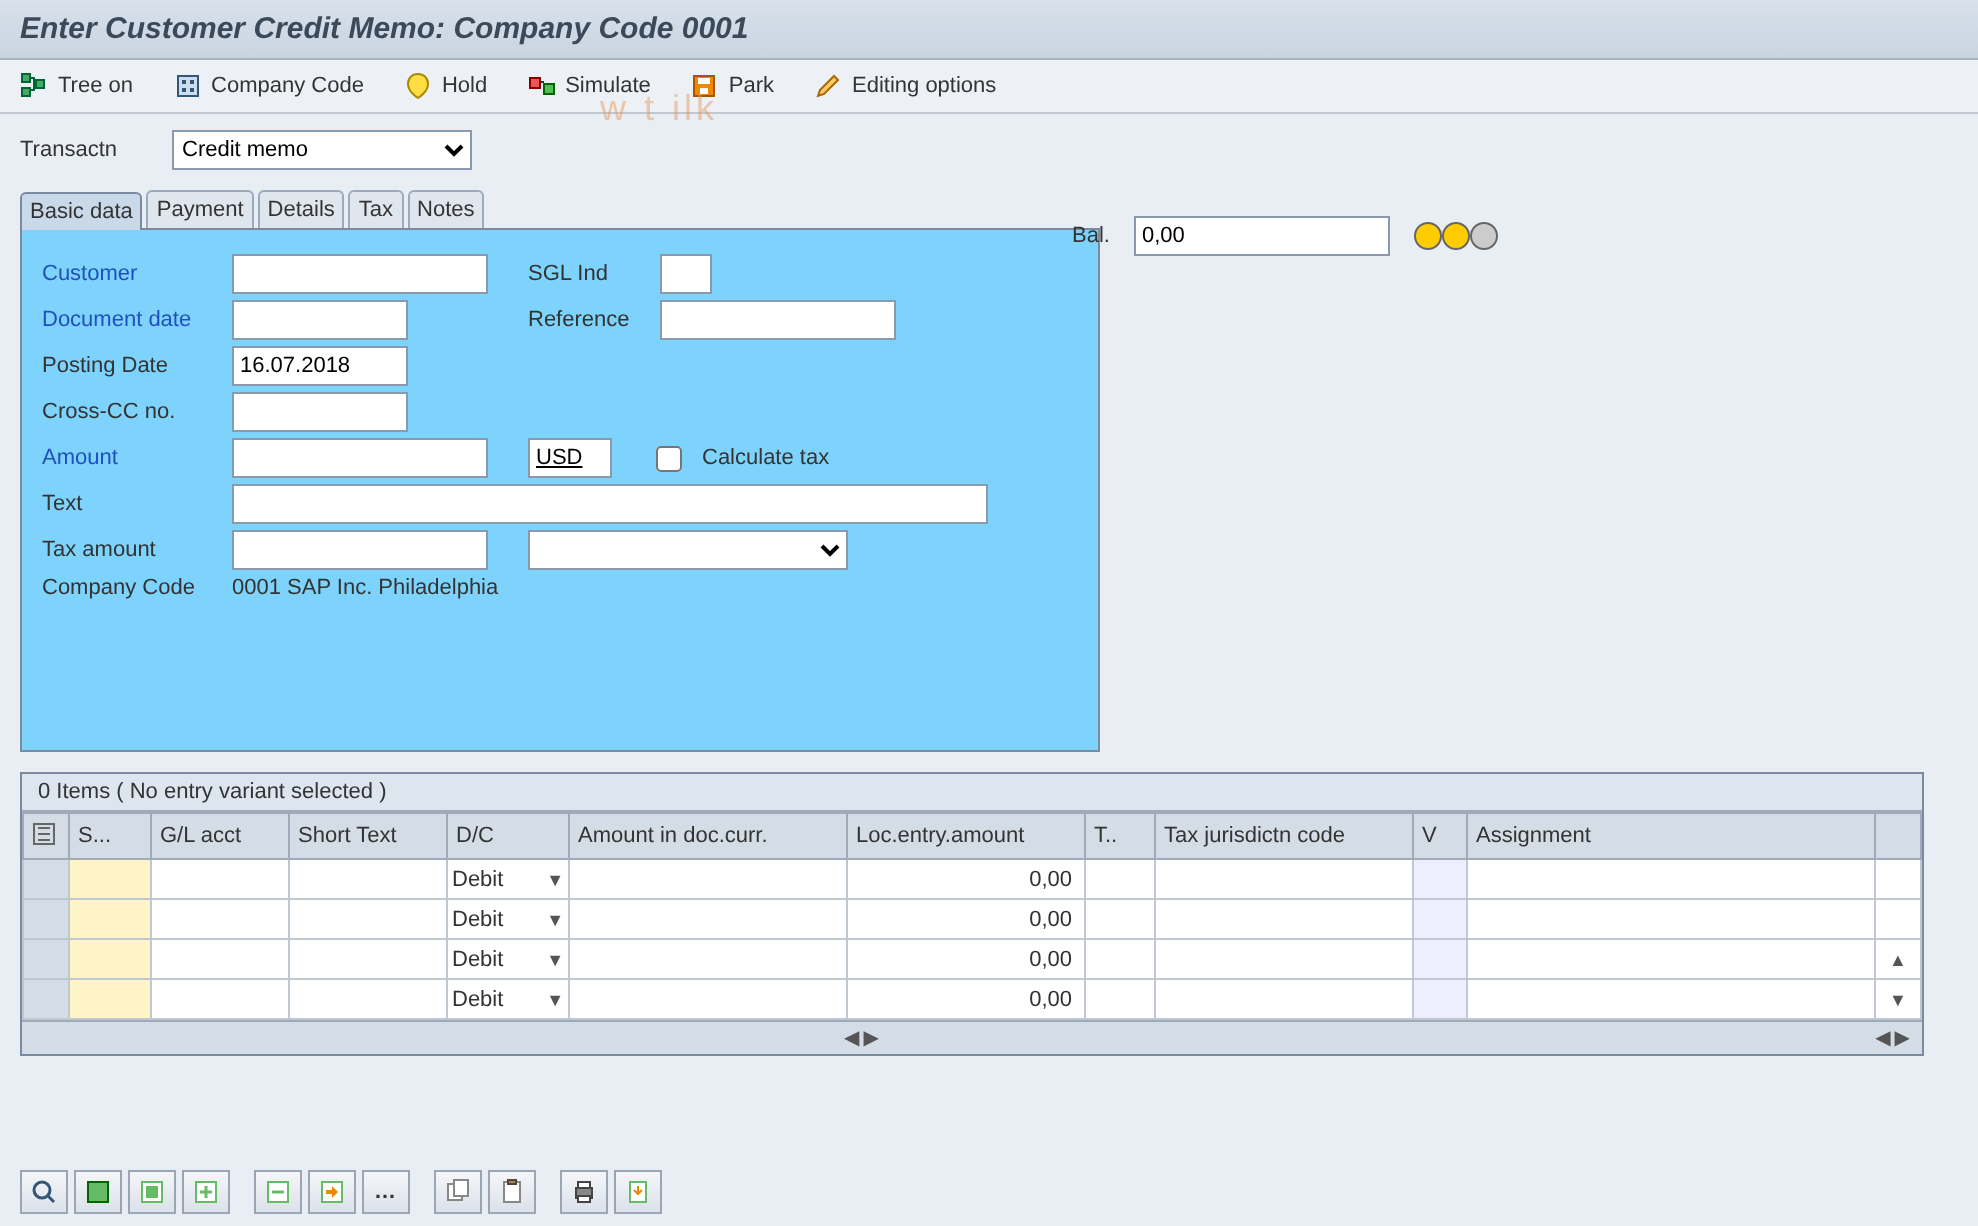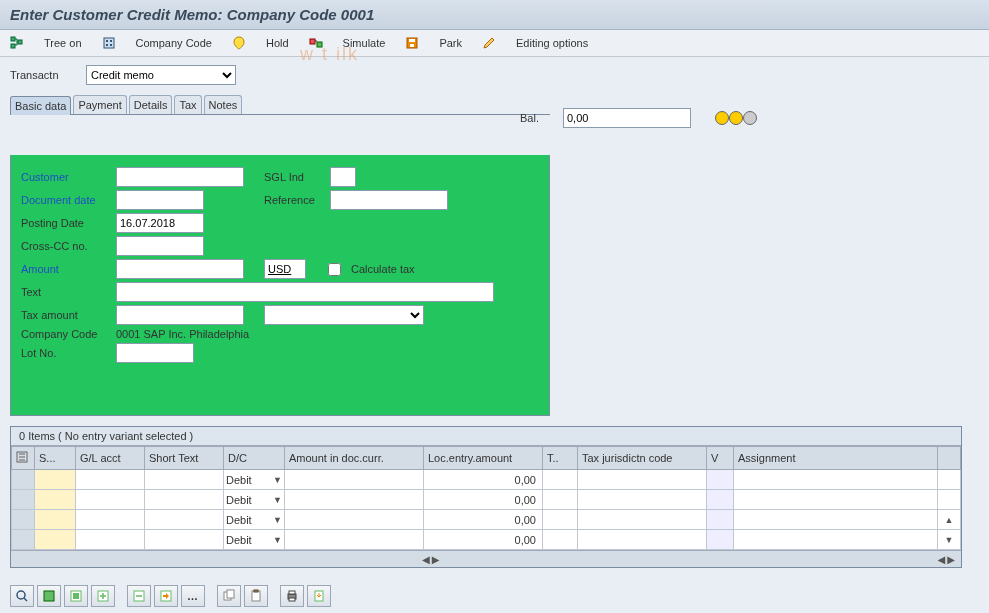--- a/index.html
+++ b/index.html
@@ -26,21 +26,21 @@
     background: #edf1f6;
     padding: 4px 6px;
     border-bottom: 1px solid #c0c8d0;
     display: flex;
     gap: 12px;
     align-items: center;
   }
   .tb-btn {
     display: flex;
     align-items: center;
-    gap: 20px;
+    gap: 5px;
     cursor: pointer;
     padding: 2px 4px;
   }
   .icon { display: inline-block; width: 14px; height: 14px; }
   .main-area {
     padding: 8px 10px;
   }
   .row { display: flex; align-items: center; margin-bottom: 4px; gap: 6px;}
   .lbl { display: inline-block; width: 90px; }
   .lbl.link { color: #2050c0; cursor: pointer; }
@@ -53,25 +53,25 @@
     box-sizing: content-box;
   }
   .sel {
     border: 1px solid #8a9aad;
     background: #fff;
     font-size: 11px;
     height: 20px;
   }
   .balance-area {
     position: absolute;
-    left: 520px;
+    left: 536px;
     top: 108px;
     display: flex;
     align-items: center;
-    gap: 24px;
+    gap: 12px;
   }
   .traffic { display:flex; gap:0; }
   .dot { width:12px;height:12px;border-radius:50%;border:1px solid #666; }
   .tab-panel {
     margin-top: 10px;
     width: 540px;
   }
   .tabs {
     display: flex;
     border-bottom: 1px solid #7a8aa0;
@@ -88,24 +88,23 @@
   }
   .tab.active {
     background: #c9d9ea;
     border-color: #7a8aa0;
     position: relative;
     top: 1px;
   }
   .panel {
     border: 1px solid #7a8aa0;
     border-top: none;
-    background: #22c55e;
+    background: #7dd3fc;
     padding: 12px 10px 18px 10px;
     min-height: 230px;
-    margin-top: 40px;
   }
   .form-row { display:flex; align-items:center; margin-bottom:3px; }
   .form-row .lbl { width:95px; }
   .form-row .col2 { margin-left: 20px; display:flex; align-items:center; gap:6px;}
   .chk { margin:0 4px 0 0; }
   
   .grid-section {
     margin-top: 10px;
     border: 1px solid #7a8aa0;
     background: #dde5ee;
@@ -302,24 +301,20 @@
       <div class="form-row">
         <span class="lbl">Tax amount</span>
         <input class="inp" style="width: 120px;" value="">
         <div class="col2">
           <select class="sel" style="width:160px"><option></option></select>
         </div>
       </div>
       <div class="form-row">
         <span class="lbl">Company Code</span>
         <span>0001 SAP Inc. Philadelphia</span>
-      </div>
-      <div class="form-row">
-        <span class="lbl">Lot No.</span>
-        <input class="inp" style="width: 70px;" value="">
       </div>
     </div>
   </div>
 
   <div class="grid-section">
     <div class="grid-title">0 Items ( No entry variant selected )</div>
     <table class="grid">
       <thead>
         <tr>
           <th style="width:14px"><svg width="12" height="12" viewBox="0 0 12 12">

